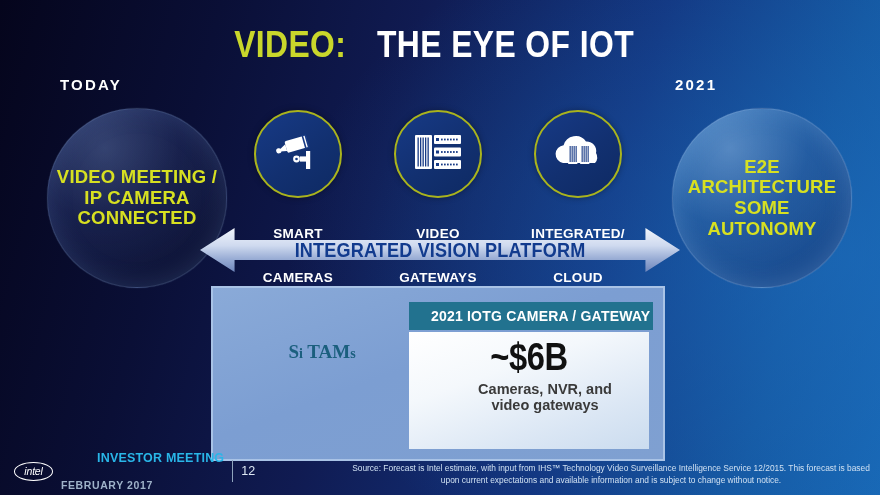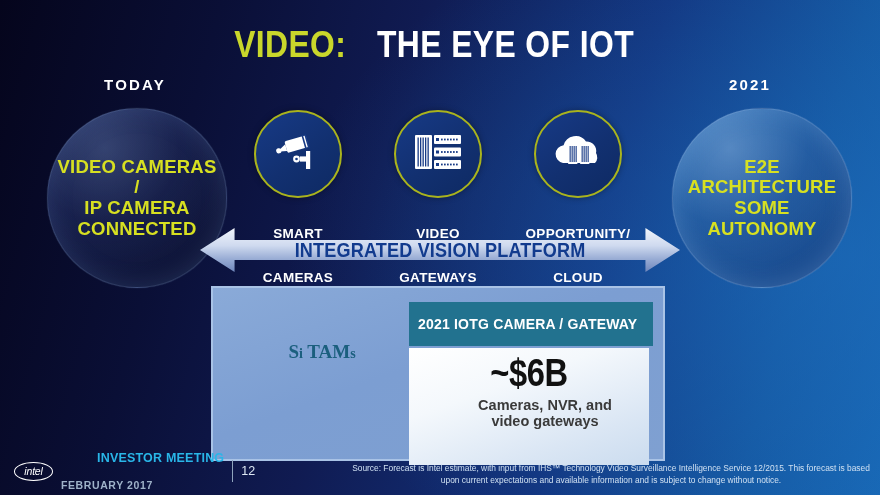--- a/index.html
+++ b/index.html
@@ -22,21 +22,21 @@
     white-space:nowrap;
   }
   #title .lime{color:#c9d72b;}
   #title .wht{color:#ffffff;}
   .cond{font-family:"Liberation Sans Narrow","Liberation Sans",sans-serif;
         transform:scaleX(0.86);display:inline-block;transform-origin:center;}
 
   
   .era{
     position:absolute;color:#ffffff;font-weight:bold;font-size:15px;
-    letter-spacing:2.2px;text-align:center;
+    letter-spacing:2.2px;text-align:left;
   }
   #era-today{left:60px;top:76px;width:150px;}
   #era-2021{left:675px;top:76px;width:150px;}
 
   
   .endcircle{
     position:absolute;border-radius:50%;
     display:flex;align-items:center;justify-content:center;text-align:center;
   }
   #circle-today{
@@ -109,24 +109,24 @@
     color:#1b5f7e;font-weight:bold;font-size:21px;line-height:1.1;
     font-family:"Liberation Sans Narrow","Liberation Sans",sans-serif;
   }
   #tam-text .l1{display:block;font-size:19px;font-family:Liberation Serif, serif;}
   #tam-text .l1 .sm{font-size:14px;}
   #tam-text .l2{display:block;}
   #card{
     position:absolute;left:196px;top:14px;width:244px;height:145px;
   }
   #card-header{
-    height:44px;background:#22728f;
+    height:28px;background:#22728f;
     display:flex;align-items:center;
     color:#ffffff;font-weight:bold;font-size:14px;letter-spacing:0.2px;
-    padding-left:9px;box-sizing:border-box;
+    padding-left:22px;box-sizing:border-box;
     width:244px;
   }
   #card-body{
     width:240px;height:117px;margin-top:2px;
     background:linear-gradient(160deg,#ffffff 0%,#f4f8fc 35%,#dae6f4 75%,#cbdcef 100%);
     text-align:center;box-sizing:border-box;padding-top:6px;
   }
   #card-value{
     color:#111111;font-weight:bold;font-size:38px;line-height:1;
     font-family:"Liberation Sans Narrow","Liberation Sans",sans-serif;
@@ -173,21 +173,21 @@
 
   <div id="title">
     <span class="cond lime">VIDEO:</span><span class="cond wht"> THE EYE OF IOT</span>
   </div>
 
   <div class="era" id="era-today">TODAY</div>
   <div class="era" id="era-2021">2021</div>
 
   <div class="endcircle" id="circle-today">
     <div class="endlabel">
-      <span>VIDEO CAMERAS /</span>
+      <span>VIDEO MEETING /</span>
       <span>IP CAMERA</span>
       <span>CONNECTED</span>
     </div>
   </div>
 
   <div class="endcircle" id="circle-2021">
     <div class="endlabel">
       <span>E2E ARCHITECTURE</span>
       <span>SOME AUTONOMY</span>
     </div>
@@ -278,21 +278,21 @@
             <rect x="24.6" y="14" width="1.1" height="16"></rect>
             <rect x="30.6" y="14" width="1.1" height="16"></rect>
             <rect x="32.6" y="14" width="1.1" height="16"></rect>
             <rect x="34.6" y="14" width="1.1" height="16"></rect>
             <rect x="36.6" y="14" width="1.1" height="16"></rect>
           </g>
         </svg>
       </span>
     </div>
     <div class="pillar-label">
-      <span>OPPORTUNITY/</span>
+      <span>INTEGRATED/</span>
       <span>CLOUD</span>
     </div>
   </div>
 
   <div id="arrowband">
     <div id="arrowshape"></div>
     <div id="arrowtext">
       <span class="cond">INTEGRATED VISION PLATFORM</span>
     </div>
   </div>

